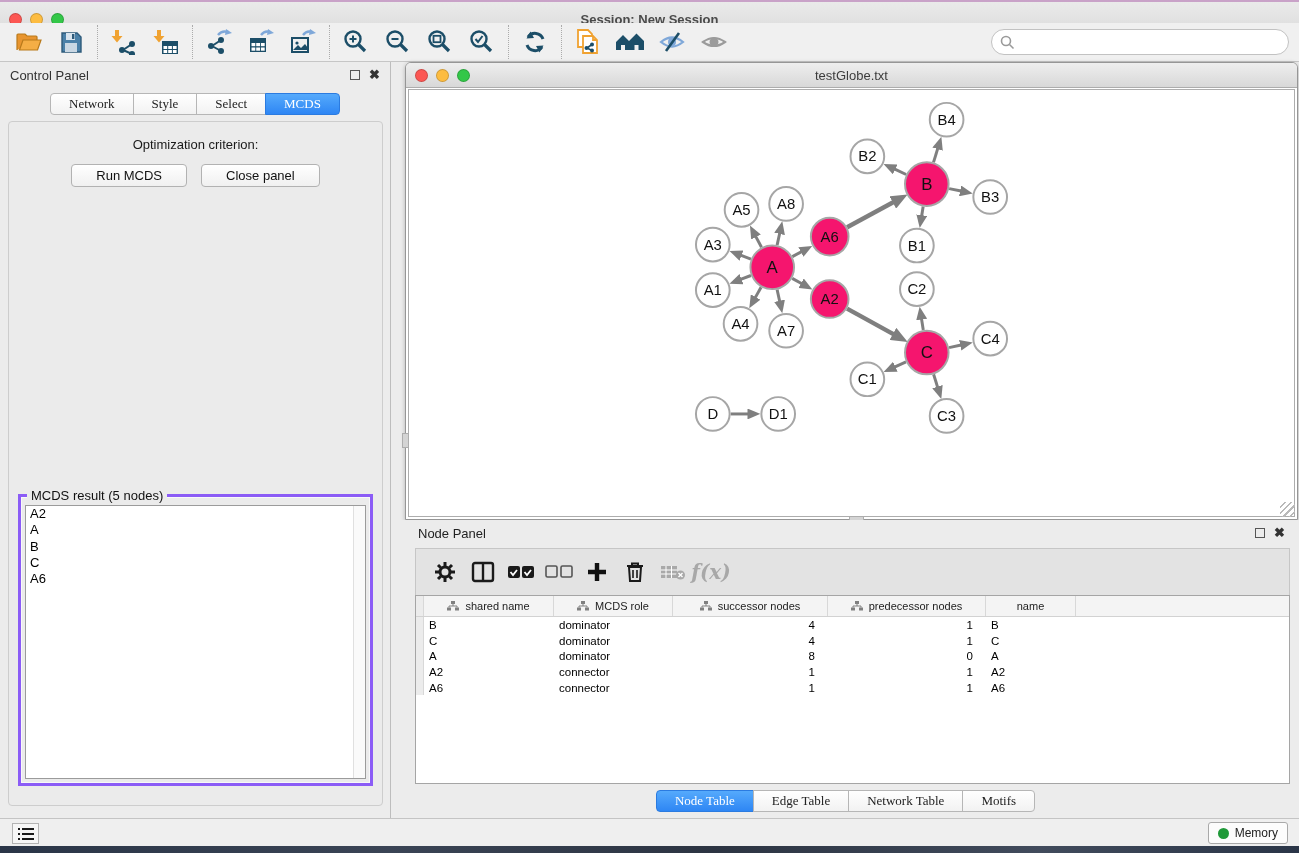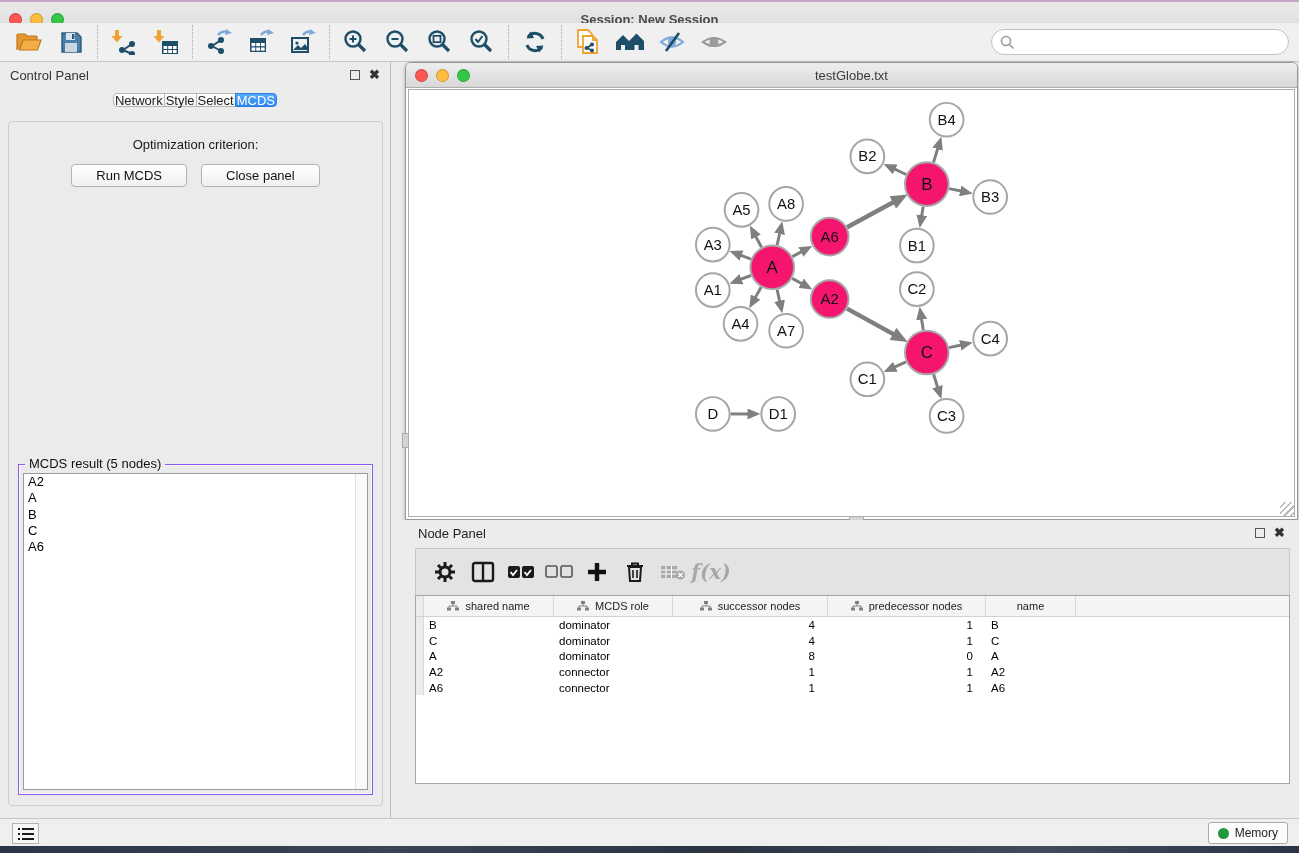--- a/index.html
+++ b/index.html
@@ -27,41 +27,41 @@
 
   
   .control-panel { position:absolute; top:62px; left:0; width:391px; bottom:35px;
                    background:#ECECEC; border-right:1px solid #BDBDBD; }
   .cp-header { height:26px; display:flex; align-items:center; padding:0 10px; }
   .cp-title { font-size:13px; color:#333; }
   .panel-winbtns { margin-left:auto; display:flex; gap:9px; align-items:center; }
   .float-glyph { width:10px; height:10px; border:1.5px solid #555; display:inline-block; }
   .close-glyph { font-size:13px; font-weight:bold; color:#333; line-height:10px; }
   .cp-tabs { display:flex; justify-content:center; margin-top:5px; }
-  .seg { height:14px; padding:0 1px; background:linear-gradient(#FFFFFF,#F2F2F2); border:1px solid #B6B6B6;
-         margin-left:-1px; font-size:13px; display:flex; align-items:center; color:#222; }
+  .seg { height:22px; padding:0 18px; background:linear-gradient(#FFFFFF,#F2F2F2); border:1px solid #B6B6B6;
+         margin-left:-1px; font-size:13px; display:flex; align-items:center; color:#222;font-family:Liberation Serif, serif; }
   .seg:first-child { border-radius:4px 0 0 4px; margin-left:0; }
   .seg:last-child { border-radius:0 4px 4px 0; }
   .seg.active { background:linear-gradient(#55AAFC,#2E86F4); border-color:#2B7BE0; color:#fff; }
   .cp-body { position:absolute; top:59px; left:8px; right:7px; bottom:12px;
              background:#EBEBEB; border:1px solid #CDCDCD; border-radius:4px; }
   .opt-label { text-align:center; margin-top:15px; font-size:13px; color:#1a1a1a; }
   .select-row { width:313px; margin:8px auto 0; height:24px; background:#fff; border:1px solid #ABABAB;
                 border-radius:4px; display:flex; align-items:center; position:relative; }
   .select-value { padding-left:8px; font-size:13px; color:#111; flex:1; white-space:nowrap; overflow:hidden; }
   .select-stepper { width:19px; height:22px; margin-right:1px; border-radius:3px;
                     background:linear-gradient(#5FB0FF,#2E7FF0); display:flex; flex-direction:column;
                     align-items:center; justify-content:center; gap:1px; }
   .chev { width:0; height:0; border-left:4px solid transparent; border-right:4px solid transparent; }
   .chev.up { border-bottom:5px solid #fff; } .chev.down { border-top:5px solid #fff; }
   .btn-row { display:flex; justify-content:center; gap:14px; margin-top:12px; }
   .pbtn { height:23px; padding:0 24px; background:linear-gradient(#FFFFFF,#F0F0F0); border:1px solid #B2B2B2;
           border-radius:4px; font-size:13px; display:flex; align-items:center; color:#111; }
-  .groupbox { position:absolute; left:9px; right:9px; bottom:10px; height:331px;
-              border:1px solid #8b5cf6; box-shadow:inset 0 0 0 1px #F8F8F8; }
+  .groupbox { position:absolute; left:9px; right:9px; bottom:19px; height:292px;
+              border:3px solid #8b5cf6; box-shadow:inset 0 0 0 1px #F8F8F8; }
   .groupbox-label { position:absolute; top:-9px; left:6px; background:#EBEBEB; padding:0 4px; font-size:13px; color:#111; }
   .mcds-list { position:absolute; top:8px; left:4px; right:4px; bottom:4px; background:#fff;
                border:1px solid #9B9B9B; overflow:hidden; }
   .mcds-scroll { position:absolute; top:0; right:0; bottom:0; width:12px; background:#FAFAFA; border-left:1px solid #E0E0E0; }
   .mcds-item { font-size:13px; line-height:16.3px; padding-left:4px; color:#000; }
 
   
   .network-window { position:absolute; left:405px; top:62px; right:1px; height:458px;
                     background:#fff; border:1px solid #969696; border-radius:6px 6px 0 0;
                     box-shadow:0 1px 4px rgba(0,0,0,.25); }
@@ -599,20 +599,26 @@
         <div class="trow">
           <div class="gutter"></div>
           <div class="tcell c0" style="text-align: left;">A6</div>
           <div class="tcell c1" style="text-align: left;">connector</div>
           <div class="tcell c2" style="text-align: right; padding-right: 13px;">1</div>
           <div class="tcell c3" style="text-align: right; padding-right: 13px;">1</div>
           <div class="tcell c4" style="text-align: left;">A6</div>
         </div>
       </div>
   </div>
+  <div class="tp-tabs">
+    <span class="seg active">Node Table</span>
+    <span class="seg">Edge Table</span>
+    <span class="seg">Network Table</span>
+    <span class="seg">Motifs</span>
+  </div>
 </div>
 
 <div class="statusbar">
   <div class="list-btn">
     <svg width="16" height="14" viewBox="0 0 16 14">
         <g fill="#1a1a1a">
           <rect x="0" y="1" width="2" height="2"></rect>
           <rect x="4" y="1" width="12" height="2"></rect>
           <rect x="0" y="6" width="2" height="2"></rect>
           <rect x="4" y="6" width="12" height="2"></rect>

